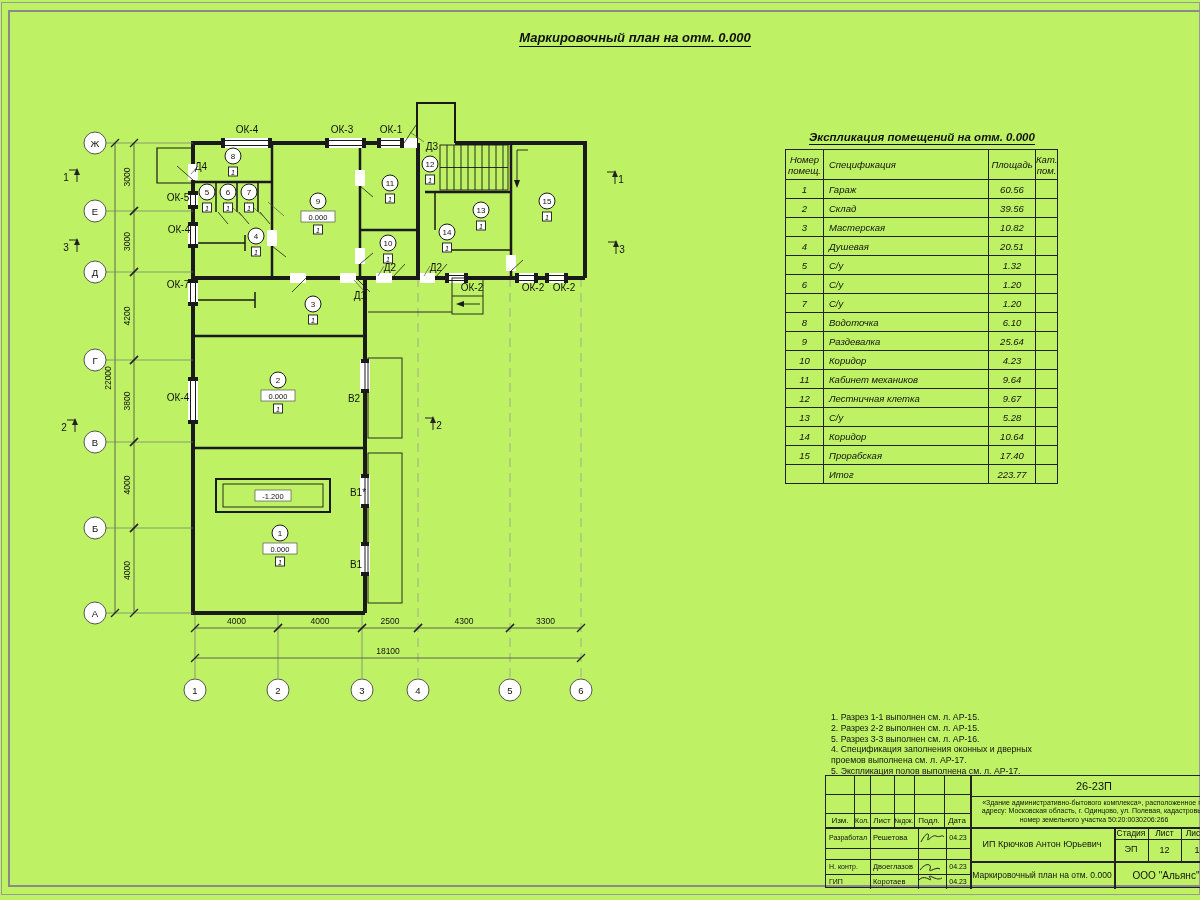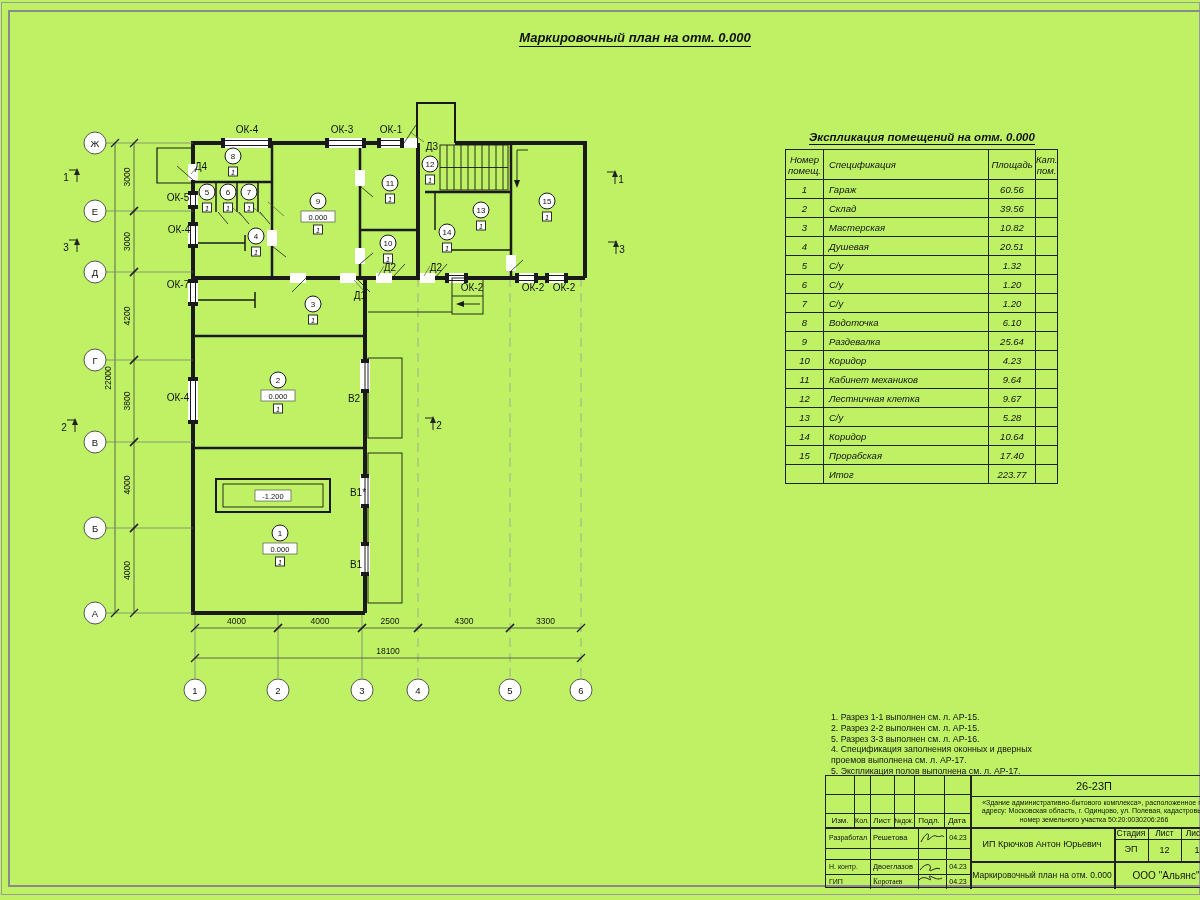--- a/index.html
+++ b/index.html
@@ -618,21 +618,21 @@
     <div class="cell" style="left:88px;top:37px;width:30px;height:14px;">Подл.</div>
     <div class="cell" style="left:118px;top:37px;width:26px;height:14px;">Дата</div>
 
     <div class="cell left" style="left:0;top:51px;width:44px;height:21px;font-size:7px;">Разработал</div>
     <div class="cell left" style="left:44px;top:51px;width:48px;height:21px;font-size:7.5px;">Решетова</div>
     <div class="cell" style="left:120px;top:51px;width:24px;height:21px;font-size:7px;">04.23</div>
     <div class="cell left" style="left:0;top:83px;width:44px;height:15px;font-size:7px;">Н. контр.</div>
     <div class="cell left" style="left:44px;top:83px;width:48px;height:15px;font-size:7.5px;">Двоеглазов</div>
     <div class="cell" style="left:120px;top:83px;width:24px;height:15px;font-size:7px;">04.23</div>
     <div class="cell left" style="left:0;top:98px;width:44px;height:15px;font-size:7px;">ГИП</div>
-    <div class="cell left" style="left:44px;top:98px;width:48px;height:15px;font-size:7.5px;font-family:Liberation Serif, serif;">Коротаев</div>
+    <div class="cell left" style="left:44px;top:98px;width:48px;height:15px;font-size:7.5px;">Коротаев</div>
     <div class="cell" style="left:120px;top:98px;width:24px;height:15px;font-size:7px;">04.23</div>
 
     <svg class="sig-svg" style="left:92px;top:52px;" width="28" height="20">
       <path d="M3,14 C8,4 12,4 10,10 C8,16 14,6 18,8 C22,10 24,6 26,9" stroke="#222" fill="none" stroke-width="1"></path>
     </svg>
     <svg class="sig-svg" style="left:90px;top:84px;" width="30" height="28">
       <path d="M4,10 C10,2 16,4 14,9 C12,14 20,6 24,9 M3,20 C9,13 17,24 14,18 C11,12 20,22 26,18" stroke="#222" fill="none" stroke-width="1"></path>
     </svg>
 
     <div class="cell" style="left:144px;top:0;width:248px;height:20px;font-size:11px;">26-23П</div>

